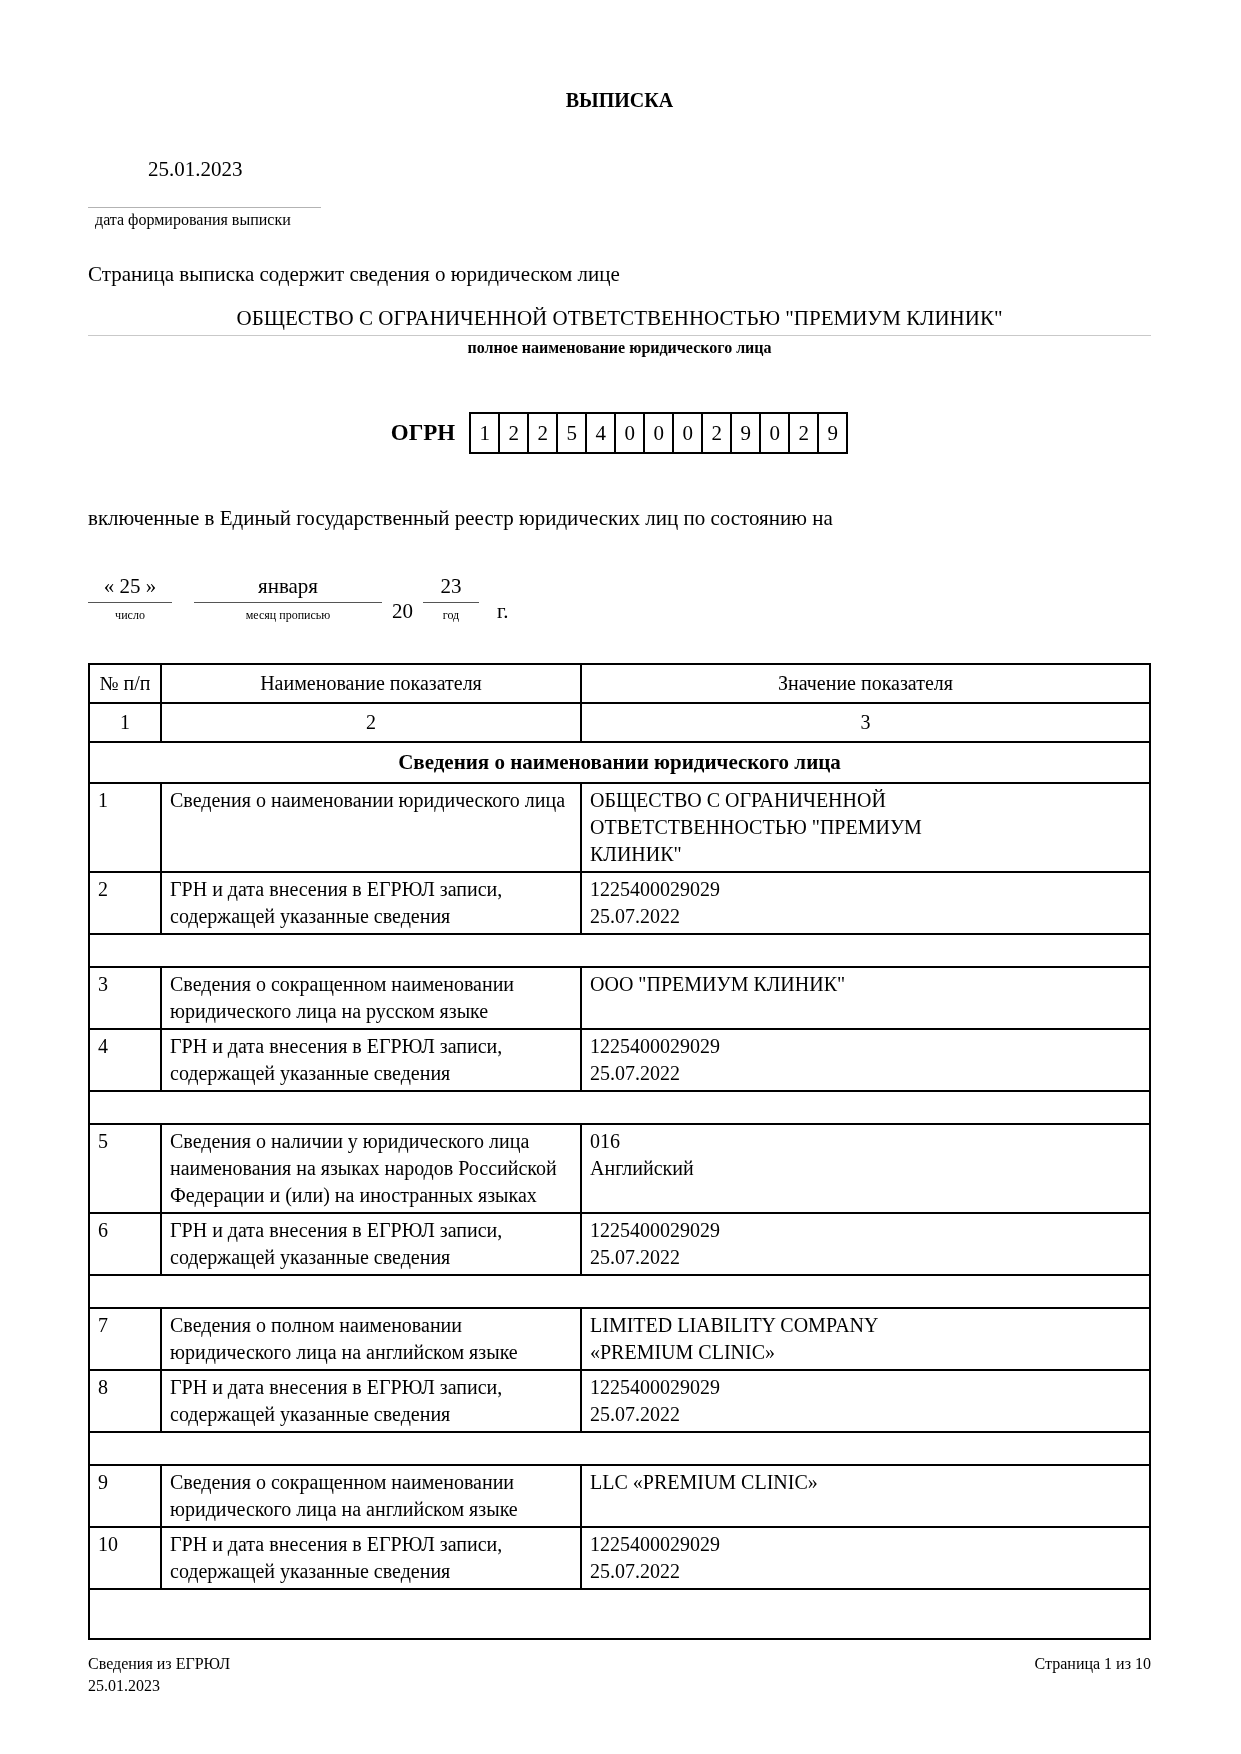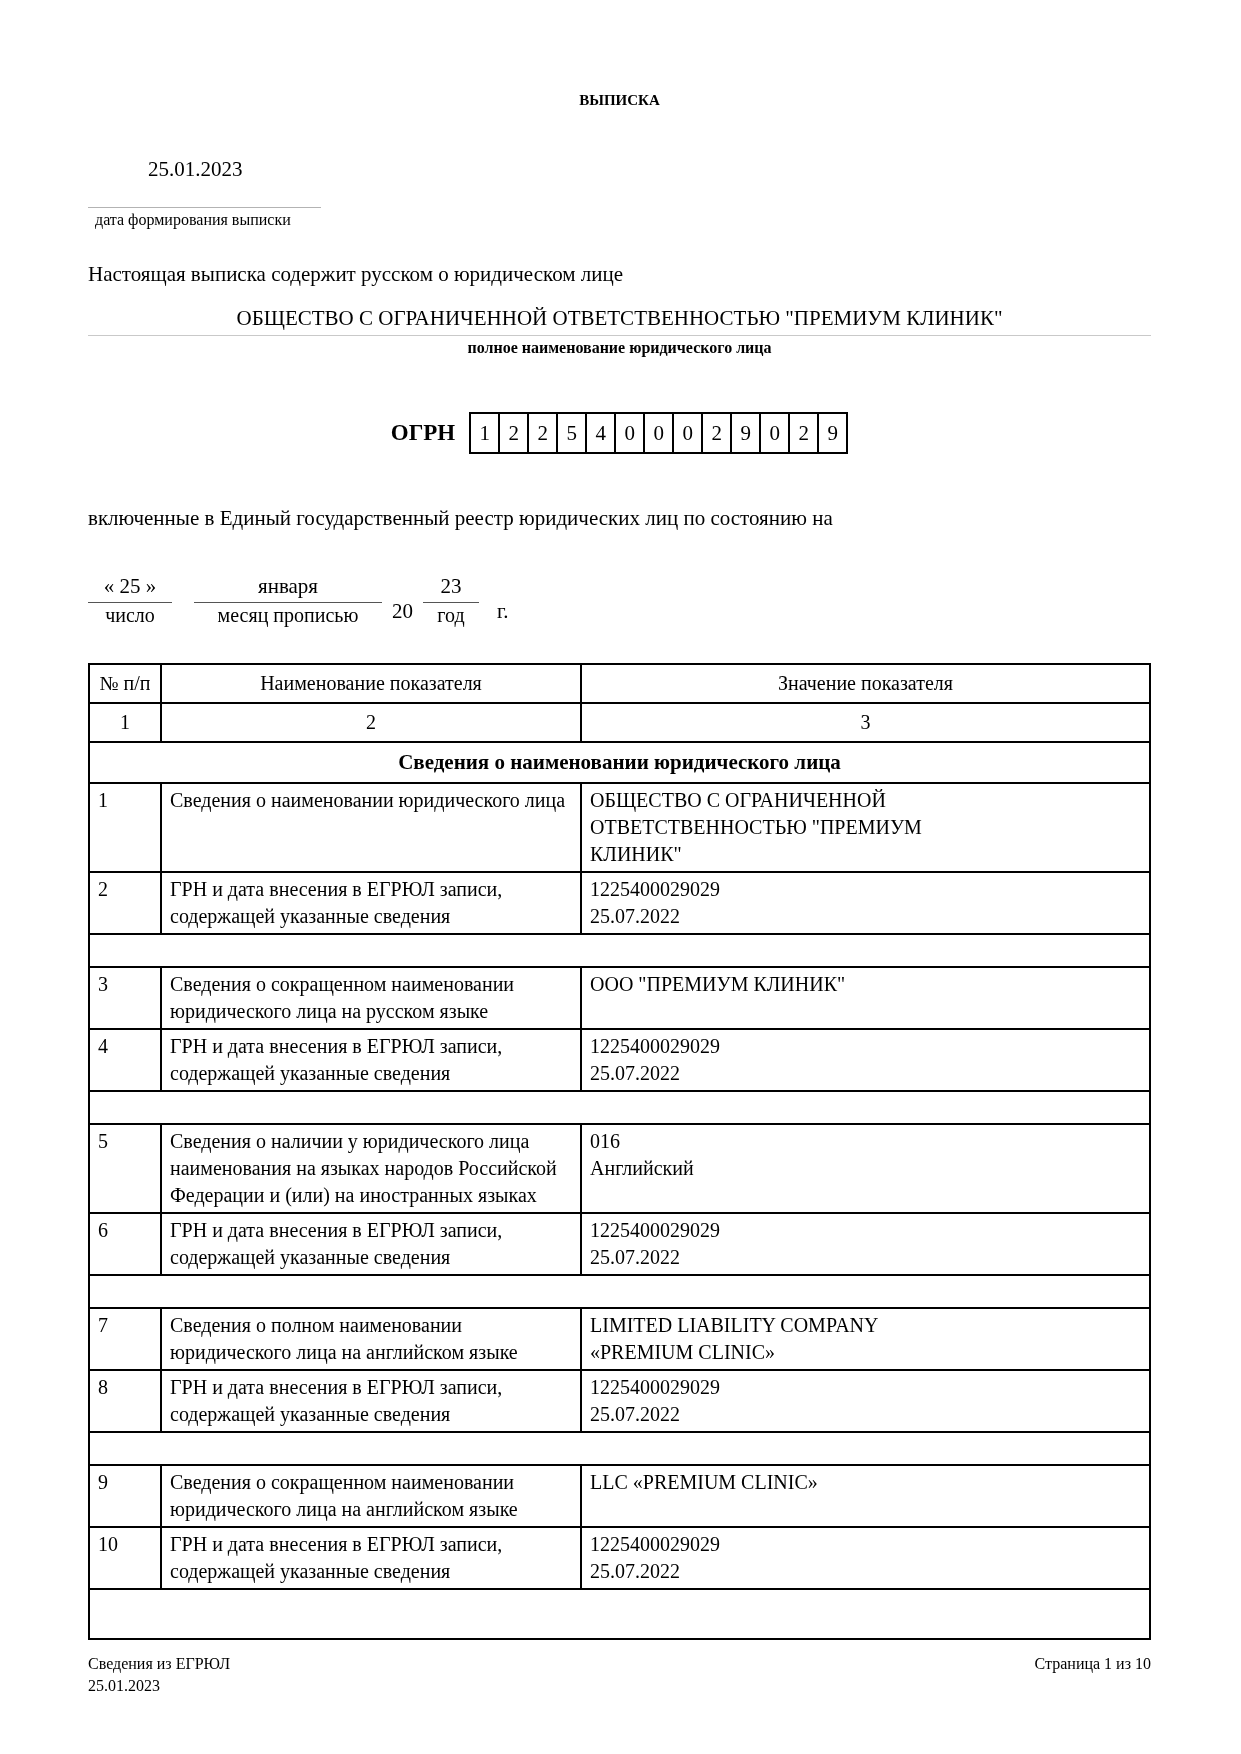--- a/index.html
+++ b/index.html
@@ -6,21 +6,21 @@
   html,body { background:#ffffff; }
   body {
     width:1241px; height:1754px;
     font-family:"Liberation Serif", serif;
     color:#000;
     position:relative;
   }
   .content { padding:85px 90px 0 88px; }
 
   
-  .doc-title { font-size:15px; font-weight:bold; text-align:center; line-height:30px; }
+  .doc-title { font-size:20px; font-weight:bold; text-align:center; line-height:30px; }
   .doc-subtitle { font-size:22px; font-weight:bold; text-align:center; line-height:30px; margin-top:10px; }
 
   
   .formation-date { margin-top:40px; font-size:21px; line-height:28px; padding-left:60px; }
   .formation-line { width:233px; border-top:1px solid #b3b3b3; margin-top:24px; }
   .formation-caption { font-size:16px; line-height:20px; padding-left:7px; padding-top:2px; }
 
   .intro-text { margin-top:30px; font-size:21px; line-height:28px; }
 
   
@@ -39,21 +39,21 @@
   }
   .ogrn-box:first-child { margin-left:0; }
 
   .included-text { margin-top:50px; font-size:21px; line-height:28px; }
 
   
   .date-line { margin-top:40px; display:flex; align-items:flex-end; font-size:21px; }
   .fld { text-align:center; }
   .fld .fld-value { line-height:28px; padding-bottom:2px; }
   .fld .fld-rule { border-top:1px solid #555; }
-  .fld .fld-caption { font-size:20px; line-height:20px; padding-top:2px; }
+  .fld .fld-caption { font-size:12px; line-height:20px; padding-top:2px; }
   .fld-day { width:84px; }
   .fld-month { width:188px; margin-left:22px; }
   .date-static { line-height:28px; margin-left:10px; }
   .fld-year { width:56px; margin-left:10px; }
   .year-suffix { margin-left:18px; line-height:28px; }
 
   
   .reg-table { width:100%; border-collapse:collapse; margin-top:38px; font-size:20px; }
   .reg-table td, .reg-table th {
     border:2px solid #000; padding:3px 8px; vertical-align:top;
@@ -80,21 +80,21 @@
 
 <div class="content">
 
   <div class="doc-title">ВЫПИСКА</div>
 
   <div class="formation-date">25.01.2023</div>
   <div class="formation-line">
     <div class="formation-caption">дата формирования выписки</div>
   </div>
 
-  <div class="intro-text">Настоящая выписка содержит русском о юридическом лице</div>
+  <div class="intro-text">Страница выписка содержит сведения о юридическом лице</div>
 
   <div class="company-block">
     <div class="company-name">ОБЩЕСТВО С ОГРАНИЧЕННОЙ ОТВЕТСТВЕННОСТЬЮ "ПРЕМИУМ КЛИНИК"</div>
   </div>
   <div class="company-caption">полное наименование юридического лица</div>
 
   <div class="ogrn-row">
     <span class="ogrn-label">ОГРН</span>
     <span class="ogrn-boxes">
       <span class="ogrn-box">1</span>

